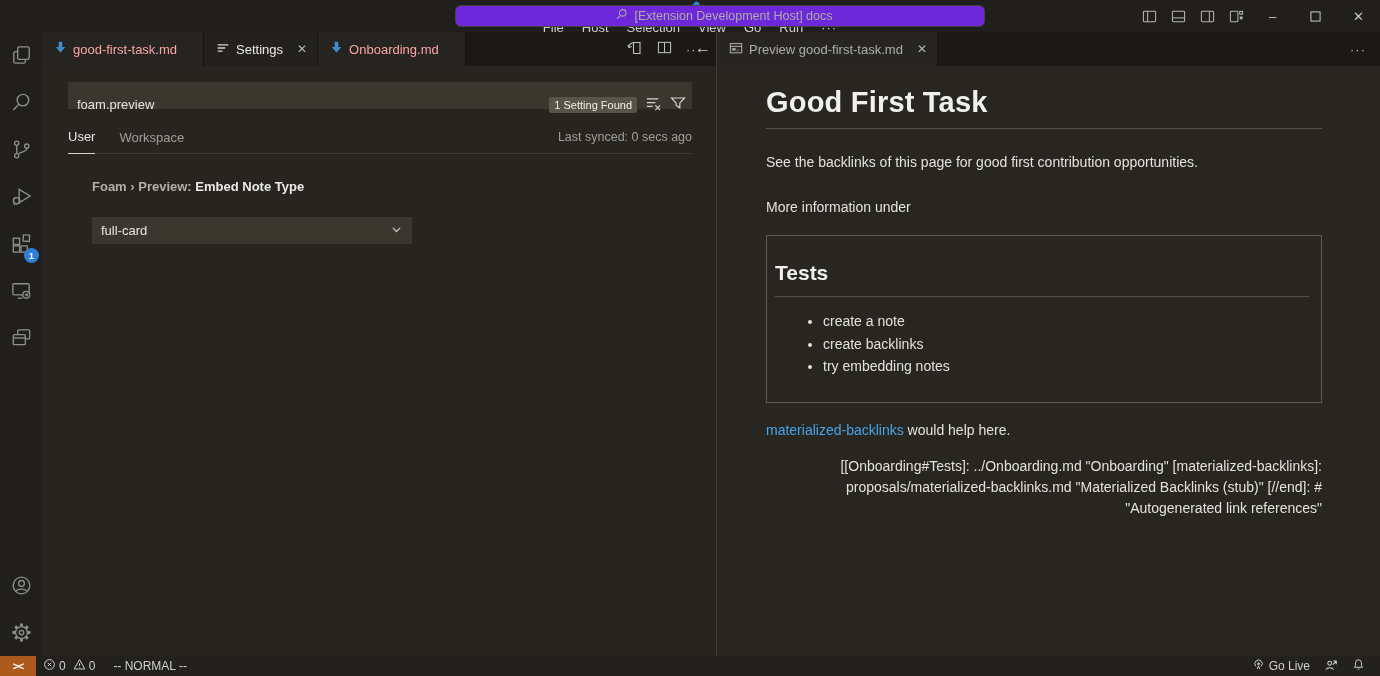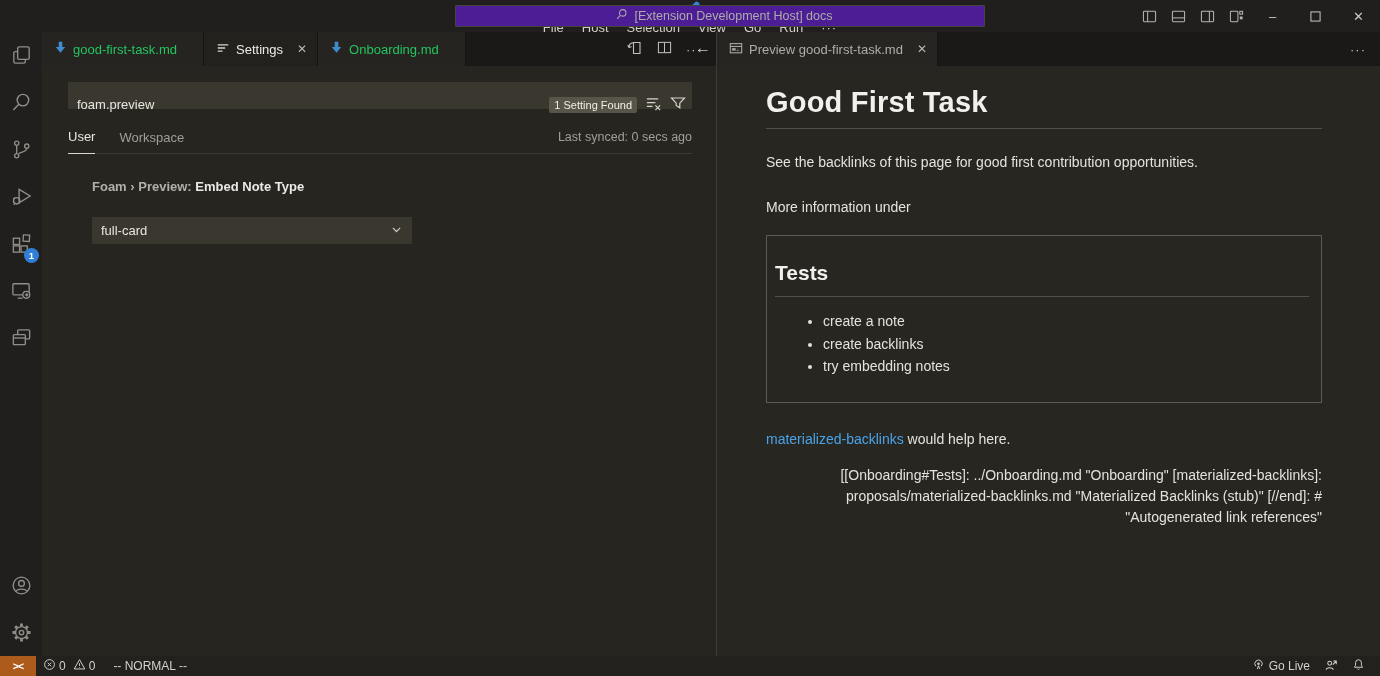--- a/index.html
+++ b/index.html
@@ -21,21 +21,21 @@
   .menu-item {
     padding:0 9px; font-size:13px; color:#cfcecb; height:22px; line-height:22px;
     border-radius:4px; cursor:default;
   }
   .menu-item.overflow { letter-spacing:1px; }
   .nav-arrows { display:flex; align-items:center; margin-left:58px; gap:16px; font-size:16px; }
   .nav-back { color:#cfcecb; }
   .nav-fwd { color:#5d5c58; }
   .cmd-center {
     position:absolute; left:455px; top:5px; width:530px; height:22px;
-    background:#4c1d95; border:1px solid #45443f; border-radius:1px;
+    background:#6d28d9; border:1px solid #45443f; border-radius:6px;
     display:flex; align-items:center; justify-content:center; gap:6px;
     color:#aeada8; font-size:12.5px;padding-left:8px;
   }
   .win-controls { position:absolute; right:0; top:0; height:32px; display:flex; align-items:center; }
   .layout-btn { width:29px; height:32px; display:flex; align-items:center; justify-content:center; }
   .ctrl-btn { width:43px; height:32px; display:flex; align-items:center; justify-content:center; color:#c9c8c4; font-size:13px; }
 
   
   .activitybar {
     position:absolute; top:32px; left:0; width:42px; bottom:20px;
@@ -55,21 +55,21 @@
   .vdivider { width:1px; background:#3c3b35; }
   .group2 { flex:1; position:relative; }
 
   .tabbar {
     height:34px; background:#1a1918; display:flex; align-items:stretch; position:relative;
   }
   .tab {
     display:flex; align-items:center; gap:6px; padding:0 10px 0 12px;
     font-size:13px; border-right:1px solid #151413; cursor:default;
   }
-  .tab.inactive { background:#252421; color:#22c55e; }
+  .tab.inactive { background:#252421; color:#fca5a5; }
   .tab.active { background:#22211e; color:#eceae7; }
   .tab .close { margin-left:8px; font-size:12px; color:#b9b8b4; }
   .tab.inactive .pad-end { width:10px; }
   .tabbar-actions { margin-left:auto; display:flex; align-items:center; gap:14px; padding-right:14px; }
   .tabbar-dots { color:#c1c0bc; font-size:13px; letter-spacing:1px; }
 
   
   .settings-pane { position:absolute; top:34px; left:0; right:0; bottom:0; background:#262520; }
   .settings-search {
     position:absolute; left:26px; right:24px; top:16px; height:27px;
@@ -110,21 +110,21 @@
   .md p { font-size:14px; line-height:1.5; }
   .p1 { margin-top:23px; }
   .p2 { margin-top:24px; }
   .note-card { margin-top:17px; border:1px solid #5c5b54; padding:25px 10px 24px 8px; }
   .note-card h2 {
     font-size:21px; font-weight:600; color:#f1f0ec;
     padding-bottom:11px; border-bottom:1px solid #504f48; margin-right:2px;
   }
   .note-card ul { margin-top:13px; padding-left:48px; }
   .note-card li { font-size:14px; line-height:22.5px; color:#e4e2dc; }
-  .link-line { margin-top:26px; font-size:14px; }
+  .link-line { margin-top:17px; font-size:14px; }
   .md a { color:#4aa3e8; text-decoration:none; }
   .refs { margin-top:15px; max-width:560px; line-height:22.5px;text-align:right; }
 
   
   .statusbar {
     position:absolute; left:0; right:0; bottom:0; height:20px; background:#22211d;
     display:flex; align-items:center; font-size:12px; color:#d2d1cc; z-index:40;
   }
   .remote-ind {
     width:36px; height:20px; background:#ad5a1d; color:#fff;

